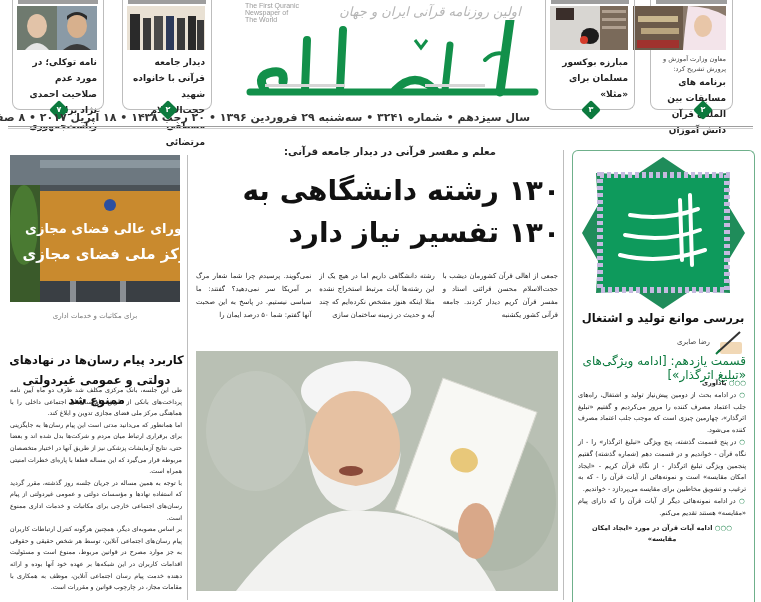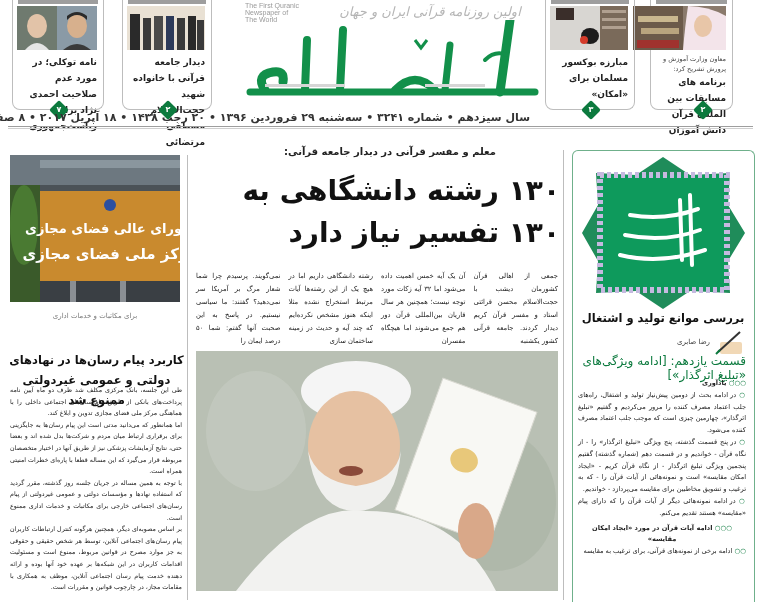--- a/index.html
+++ b/index.html
@@ -80,21 +80,21 @@
       <rect width="78" height="44" fill="#d8d6d2"></rect>
       <rect x="50" y="0" width="28" height="44" fill="#7a6a5a"></rect>
       <rect x="52" y="4" width="24" height="3" fill="#b0a090"></rect>
       <rect x="52" y="12" width="24" height="3" fill="#b0a090"></rect>
       <rect x="52" y="20" width="24" height="3" fill="#b0a090"></rect>
       <rect x="6" y="2" width="18" height="12" fill="#3a2e2a"></rect>
       <ellipse cx="40" cy="30" rx="9" ry="8" fill="#1c1c1c"></ellipse>
       <circle cx="34" cy="34" r="4" fill="#d33b2a"></circle>
     </svg>
   </div>
-  <div class="txt">مبارزه بوکسور مسلمان برای «امکان»</div>
+  <div class="txt">مبارزه بوکسور مسلمان برای «مثلا»</div>
   <div class="badge" style="left:38px;">
       <span>۳</span>
     </div>
 </div>
 
 <div class="teaser" style="left:122px; width:90px;">
   <div class="bar"></div>
   <div class="img">
     <svg width="78" height="44" viewBox="0 0 78 44">
       <rect width="78" height="44" fill="#e9e1d4"></rect>
@@ -182,21 +182,20 @@
   <p>اما همانطور که می‌دانید مدتی است این پیام رسان‌ها به جایگزینی برای برقراری ارتباط میان مردم و شرکت‌ها بدل شده اند و بعضا حتی، نتایج آزمایشات پزشکی نیز از طریق آنها در اختیار متخصصان مربوطه قرار می‌گیرد که این مساله قطعا با پاره‌ای خطرات امنیتی همراه است.</p>
   <p>با توجه به همین مساله در جریان جلسه روز گذشته، مقرر گردید که استفاده نهادها و مؤسسات دولتی و عمومی غیردولتی از پیام رسان‌های اجتماعی خارجی برای مکاتبات و خدمات اداری ممنوع است.</p>
   <p>بر اساس مصوبه‌ای دیگر، همچنین هرگونه کنترل ارتباطات کاربران پیام رسان‌های اجتماعی آنلاین، توسط هر شخص حقیقی و حقوقی به جز موارد مصرح در قوانین مربوط، ممنوع است و مسئولیت اقدامات کاربران در این شبکه‌ها بر عهده خود آنها بوده و ارائه دهنده خدمت پیام رسان اجتماعی آنلاین، موظف به همکاری با مقامات مجاز، در چارچوب قوانین و مقررات است.</p>
 </div>
 <div class="vline" style="left:187px; top:155px; height:445px;"></div>
 
 <div class="kicker-main">معلم و مفسر قرآنی در دیدار جامعه قرآنی:</div>
 <div class="headline">۱۳۰ رشته دانشگاهی به ۱۳۰ تفسیر نیاز دارد</div>
 <div class="body-cols">
   <div class="body-col">جمعی از اهالی قرآن کشورمان دیشب با حجت‌الاسلام محسن قرائتی استاد و مفسر قرآن کریم دیدار کردند. جامعه قرآنی کشور یکشنبه</div>
-  <div class="body-col">آن یک آیه خمس اهمیت داده می‌شود اما ۳۲ آیه زکات مورد توجه نیست؛ همچنین هر سال قاریان بین‌المللی قرآن دور هم جمع می‌شوند اما هیچگاه مفسران</div>
   <div class="body-col">رشته دانشگاهی داریم اما در هیچ یک از این رشته‌ها آیات مرتبط استخراج نشده مثلا اینکه هنوز مشخص نکرده‌ایم که چند آیه و حدیث در زمینه ساختمان سازی</div>
   <div class="body-col">نمی‌گویند. پرسیدم چرا شما شعار مرگ بر آمریکا سر نمی‌دهید؟ گفتند: ما سیاسی نیستیم. در پاسخ به این صحبت آنها گفتم: شما ۵۰ درصد ایمان را</div>
 </div>
 <div class="main-photo">
   <svg width="362" height="240" viewBox="0 0 362 240">
     <rect width="362" height="240" fill="#b9c0b4"></rect>
     <ellipse cx="60" cy="80" rx="50" ry="60" fill="#c5cbc0" opacity="0.7"></ellipse>
     <ellipse cx="300" cy="150" rx="60" ry="70" fill="#a9b2a4" opacity="0.6"></ellipse>
     <path d="M40 240 Q110 150 170 160 Q260 160 300 240Z" fill="#f2f2f0"></path>
     <ellipse cx="160" cy="40" rx="55" ry="30" fill="#f5f5f5"></ellipse>
@@ -236,14 +235,13 @@
   </svg>
 </div>
 <div class="right-author">رضا صابری</div>
 <div class="right-series">قسمت یازدهم: [ادامه ویژگی‌های «تبلیغ اثرگذار»]</div>
 <div class="right-body">
   <div class="sub"><span class="dot">○○○ </span><span>یادآوری</span></div>
   <div><span class="dot">○ </span><span>در ادامه بحث از دومین پیش‌نیاز تولید و اشتغال، راه‌های جلب اعتماد مصرف کننده را مرور می‌کردیم و گفتیم «تبلیغ اثرگذار»، چهارمین چیزی است که موجب جلب اعتماد مصرف کننده می‌شود.</span></div>
   <div><span class="dot">○ </span><span>در پنج قسمت گذشته، پنج ویژگی «تبلیغ اثرگذار» را - از نگاه قرآن - خواندیم و در قسمت دهم (شماره گذشته) گفتیم پنجمین ویژگی تبلیغ اثرگذار - از نگاه قرآن کریم - «ایجاد امکان مقایسه» است و نمونه‌هائی از آیات قرآن را - که به ترغیب و تشویق مخاطبین برای مقایسه می‌پردازد - خواندیم.</span></div>
   <div><span class="dot">○ </span><span>در ادامه نمونه‌هائی دیگر از آیات قرآن را که دارای پیام «مقایسه» هستند تقدیم می‌کنم.</span></div>
   <div class="sub" style="text-align:center; margin-top:3px;"><span class="dot">○○○ </span><span>ادامه آیات قرآن در مورد «ایجاد امکان مقایسه»</span></div>
-  <div><span class="dot">○○ </span><span>ادامه برخی از نمونه‌های قرآنی، برای ترغیب به مقایسه</span></div>
 </div>
 
 </body></html>

